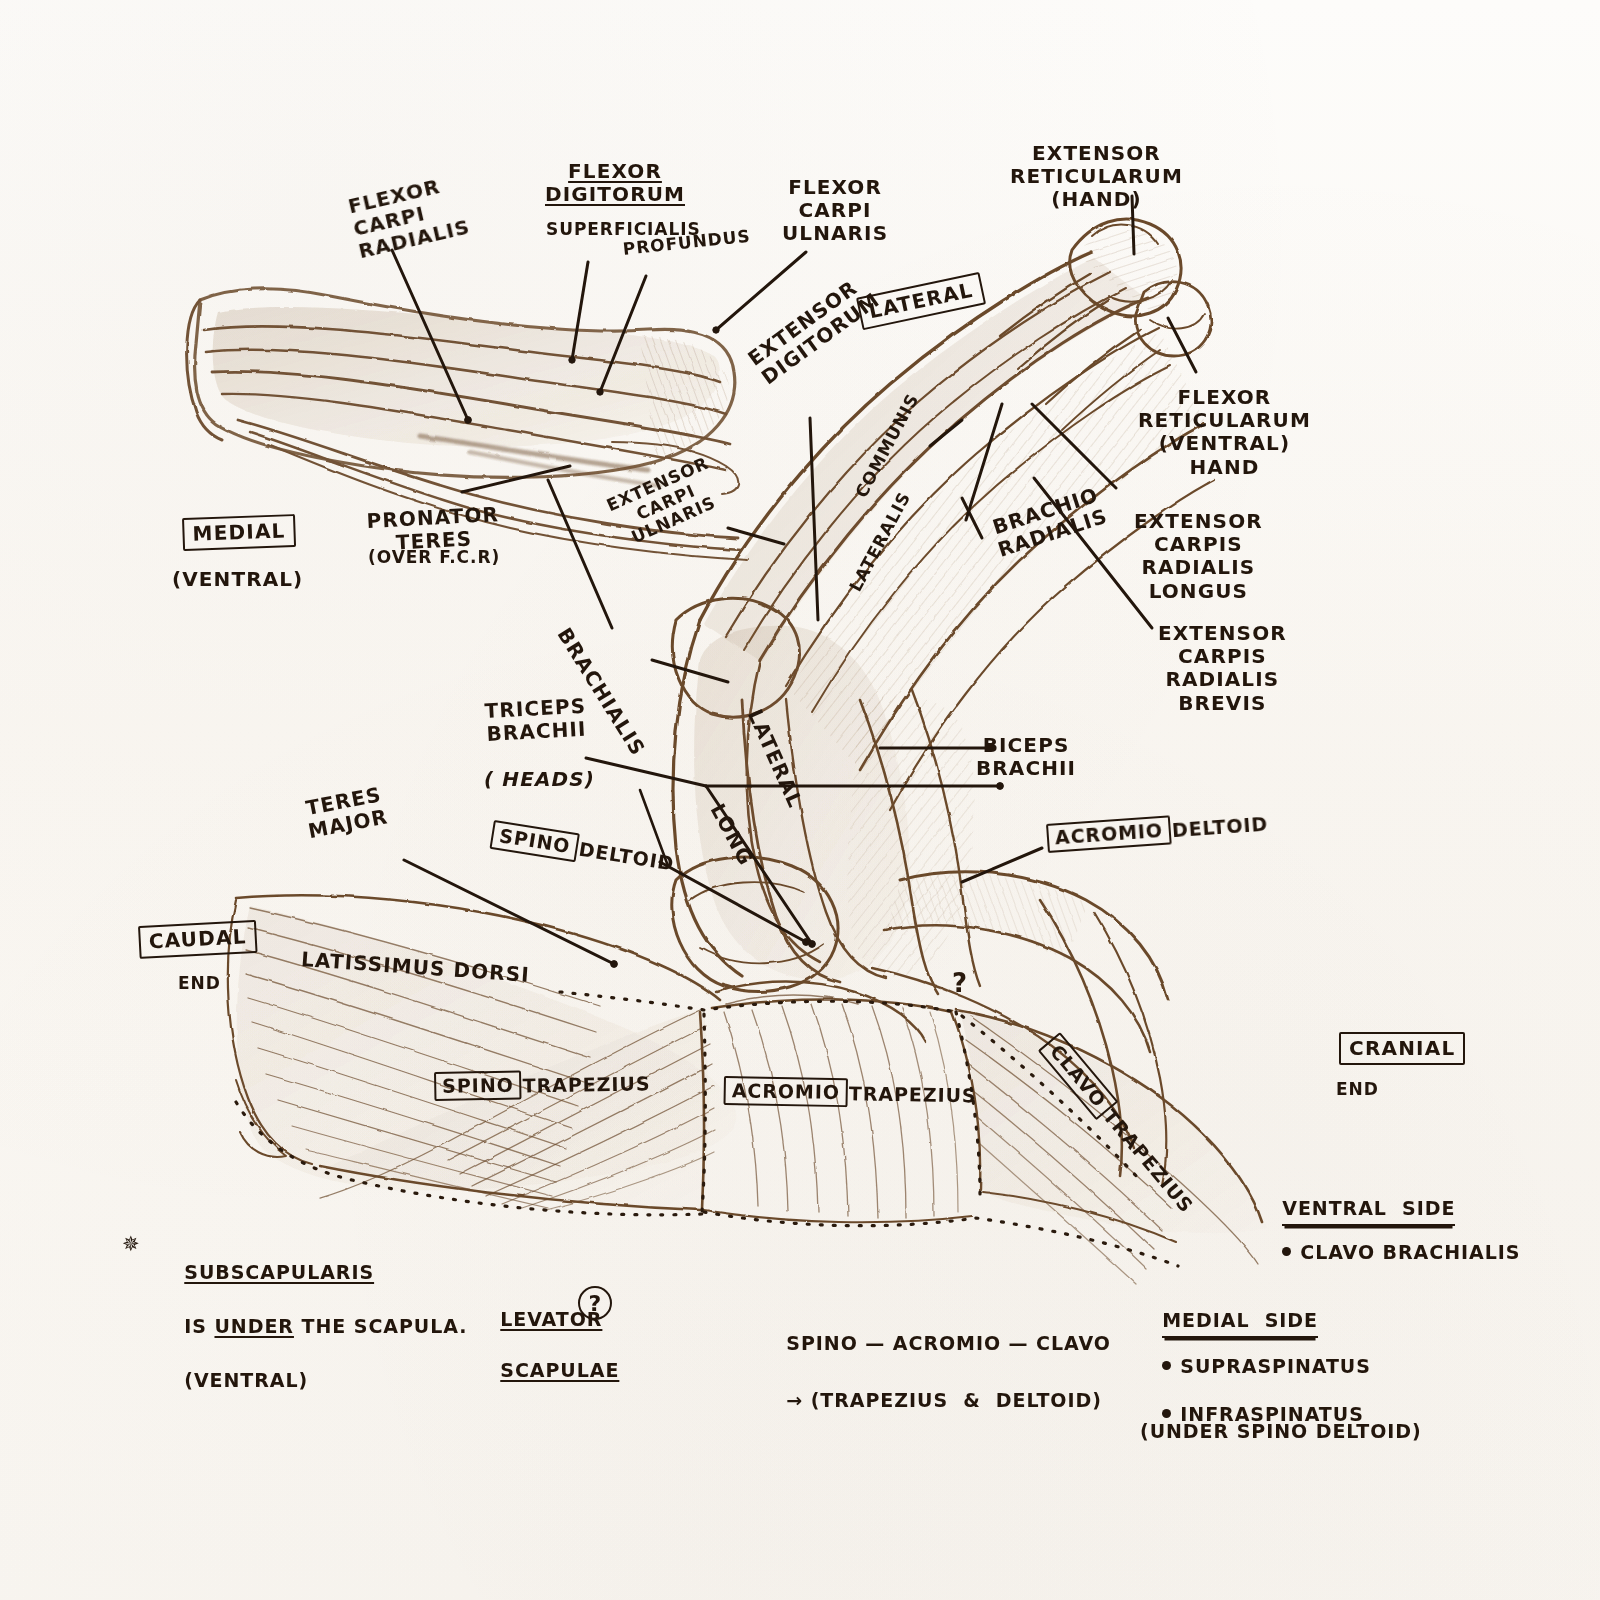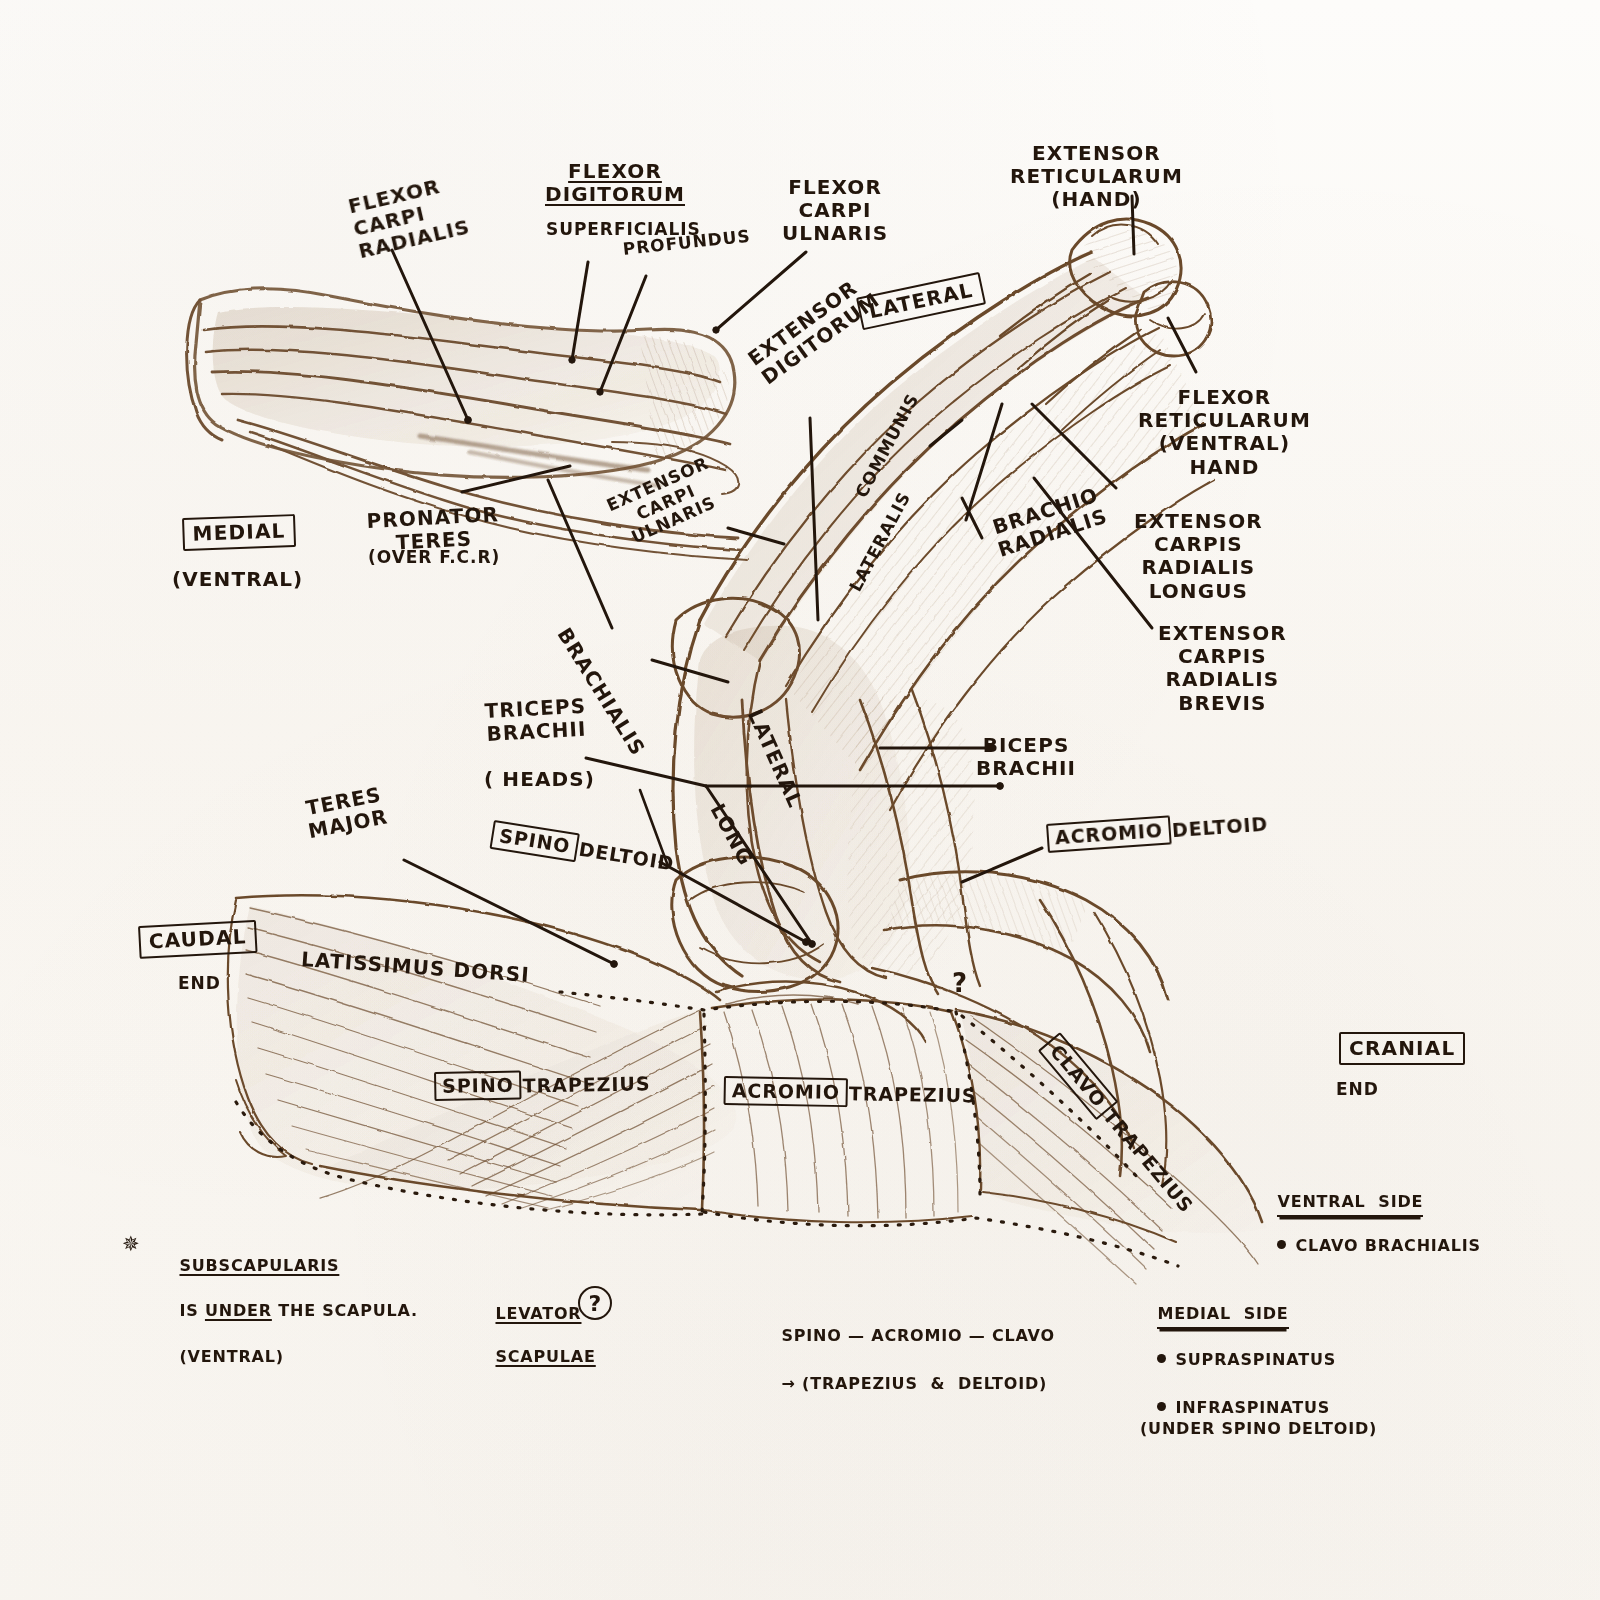--- a/index.html
+++ b/index.html
@@ -61,21 +61,21 @@
   .compound .bx{
     border:2.5px solid #23160c;padding:1px 6px 2px 6px;font-weight:700;
     color:#23160c;font-size:19px;letter-spacing:.05em;text-transform:uppercase;border-radius:2px;
   }
   .compound .tail{
     font-weight:700;color:#23160c;font-size:19px;letter-spacing:.05em;
     text-transform:uppercase;margin-left:1px;
   }
 
   
-  .note{position:absolute;color:#23160c;font-weight:700;font-size:16px;letter-spacing:.05em;line-height:1.42;text-transform:uppercase;white-space:pre;}
+  .note{position:absolute;color:#23160c;font-weight:700;font-size:19px;letter-spacing:.05em;line-height:1.42;text-transform:uppercase;white-space:pre;}
   .note .dot{display:inline-block;width:9px;height:9px;border-radius:50%;background:#23160c;vertical-align:middle;margin-right:9px;margin-bottom:3px;}
   .dblunder{
     border-bottom:2.5px solid #23160c;
     box-shadow:0 5px 0 -2.5px #23160c;
     padding-bottom:2px;
     display:inline-block;
   }
   .qmark{
     position:absolute;border:2.5px solid #23160c;border-radius:50%;
     width:30px;height:30px;display:flex;align-items:center;justify-content:center;
@@ -422,21 +422,21 @@
 
   <div class="boxed" style="left:182px;top:518px;transform:rotate(-2deg);">MEDIAL</div>
   <div class="lbl" style="left:172px;top:568px;">(VENTRAL)</div>
 
   <div class="lbl ctr" style="left:366px;top:510px;transform:rotate(-3deg);">PRONATOR
 TERES</div>
   <div class="lbl sm" style="left:368px;top:548px;text-align:right;">(OVER F.C.R)</div>
 
   <div class="lbl ctr" style="left:484px;top:700px;transform:rotate(-3deg);">TRICEPS
 BRACHII</div>
-  <div class="lbl" style="left:484px;top:768px;">( HEADS)</div>
+  <div class="lbl" style="left:484px;top:768px;font-style:italic;">( HEADS)</div>
   <div class="lbl" style="left:764px;top:706px;transform:rotate(66deg);">LATERAL</div>
   <div class="lbl" style="left:726px;top:800px;transform:rotate(62deg);">LONG</div>
 
   <div class="lbl ctr" style="left:976px;top:734px;">BICEPS
 BRACHII</div>
 
   <div class="lbl ctr" style="left:302px;top:798px;transform:rotate(-11deg);">TERES
 MAJOR</div>
 
   <div class="lbl" style="left:302px;top:948px;transform:rotate(4deg);">LATISSIMUS DORSI</div>

